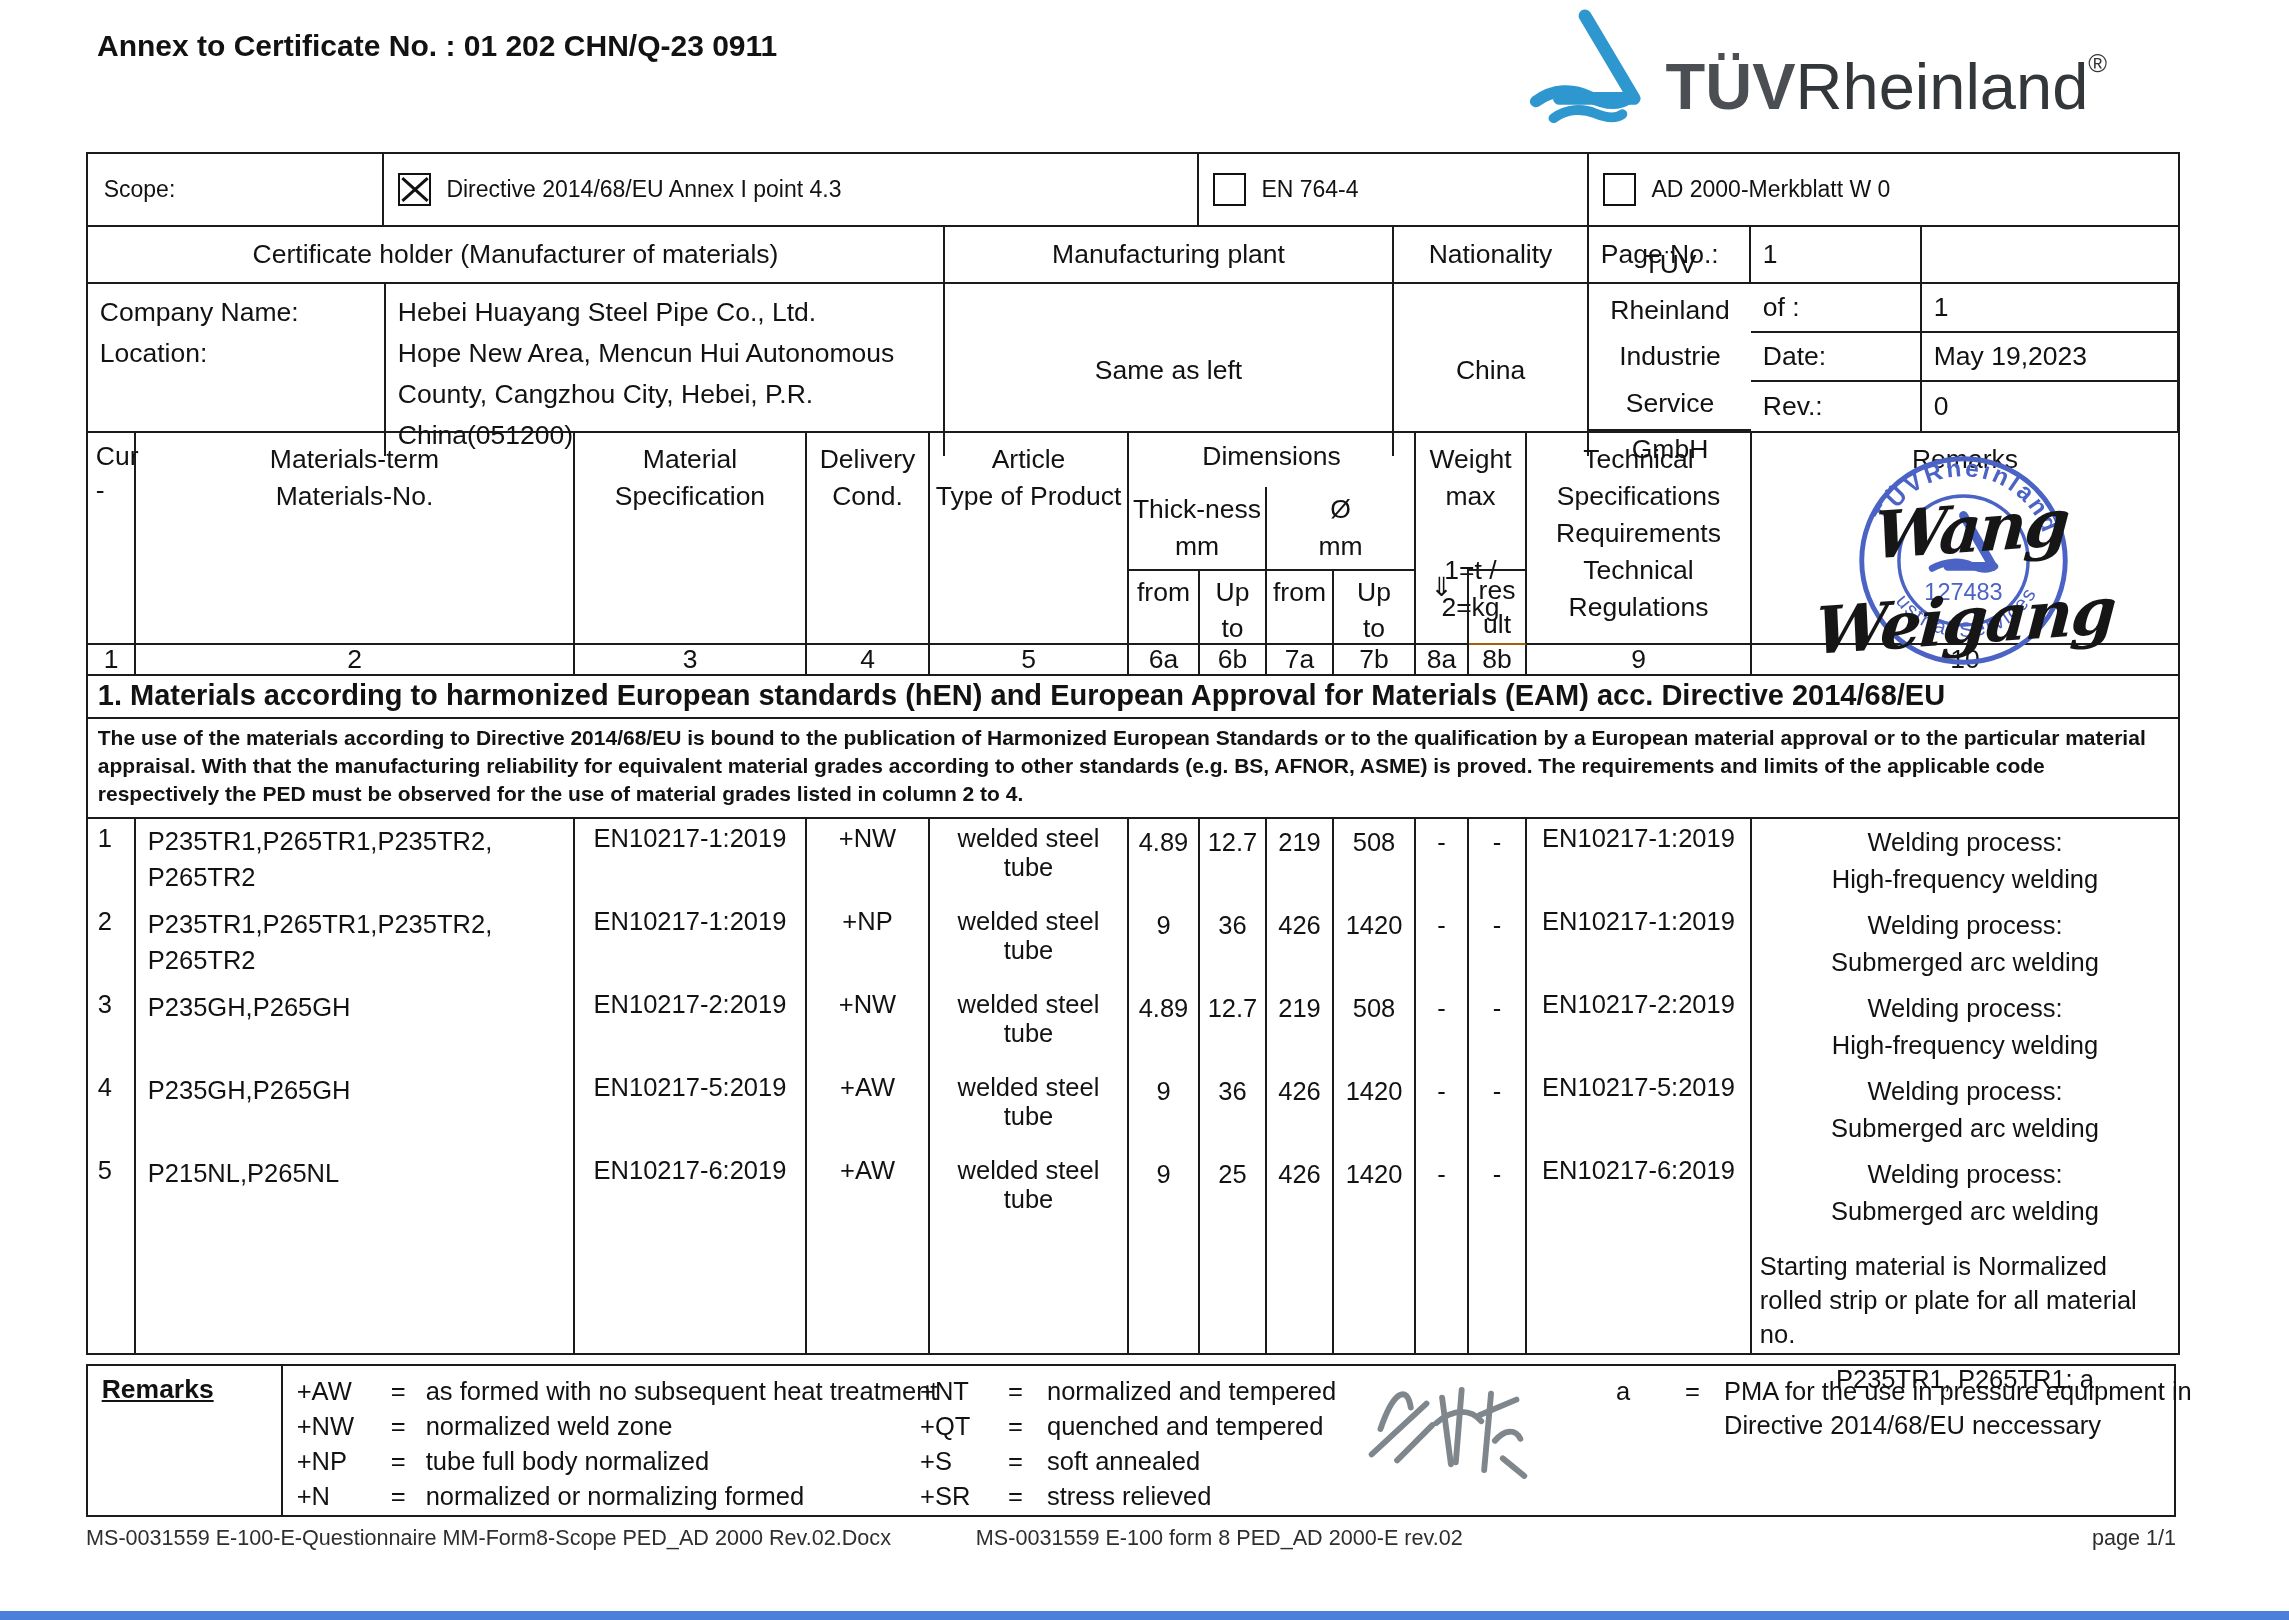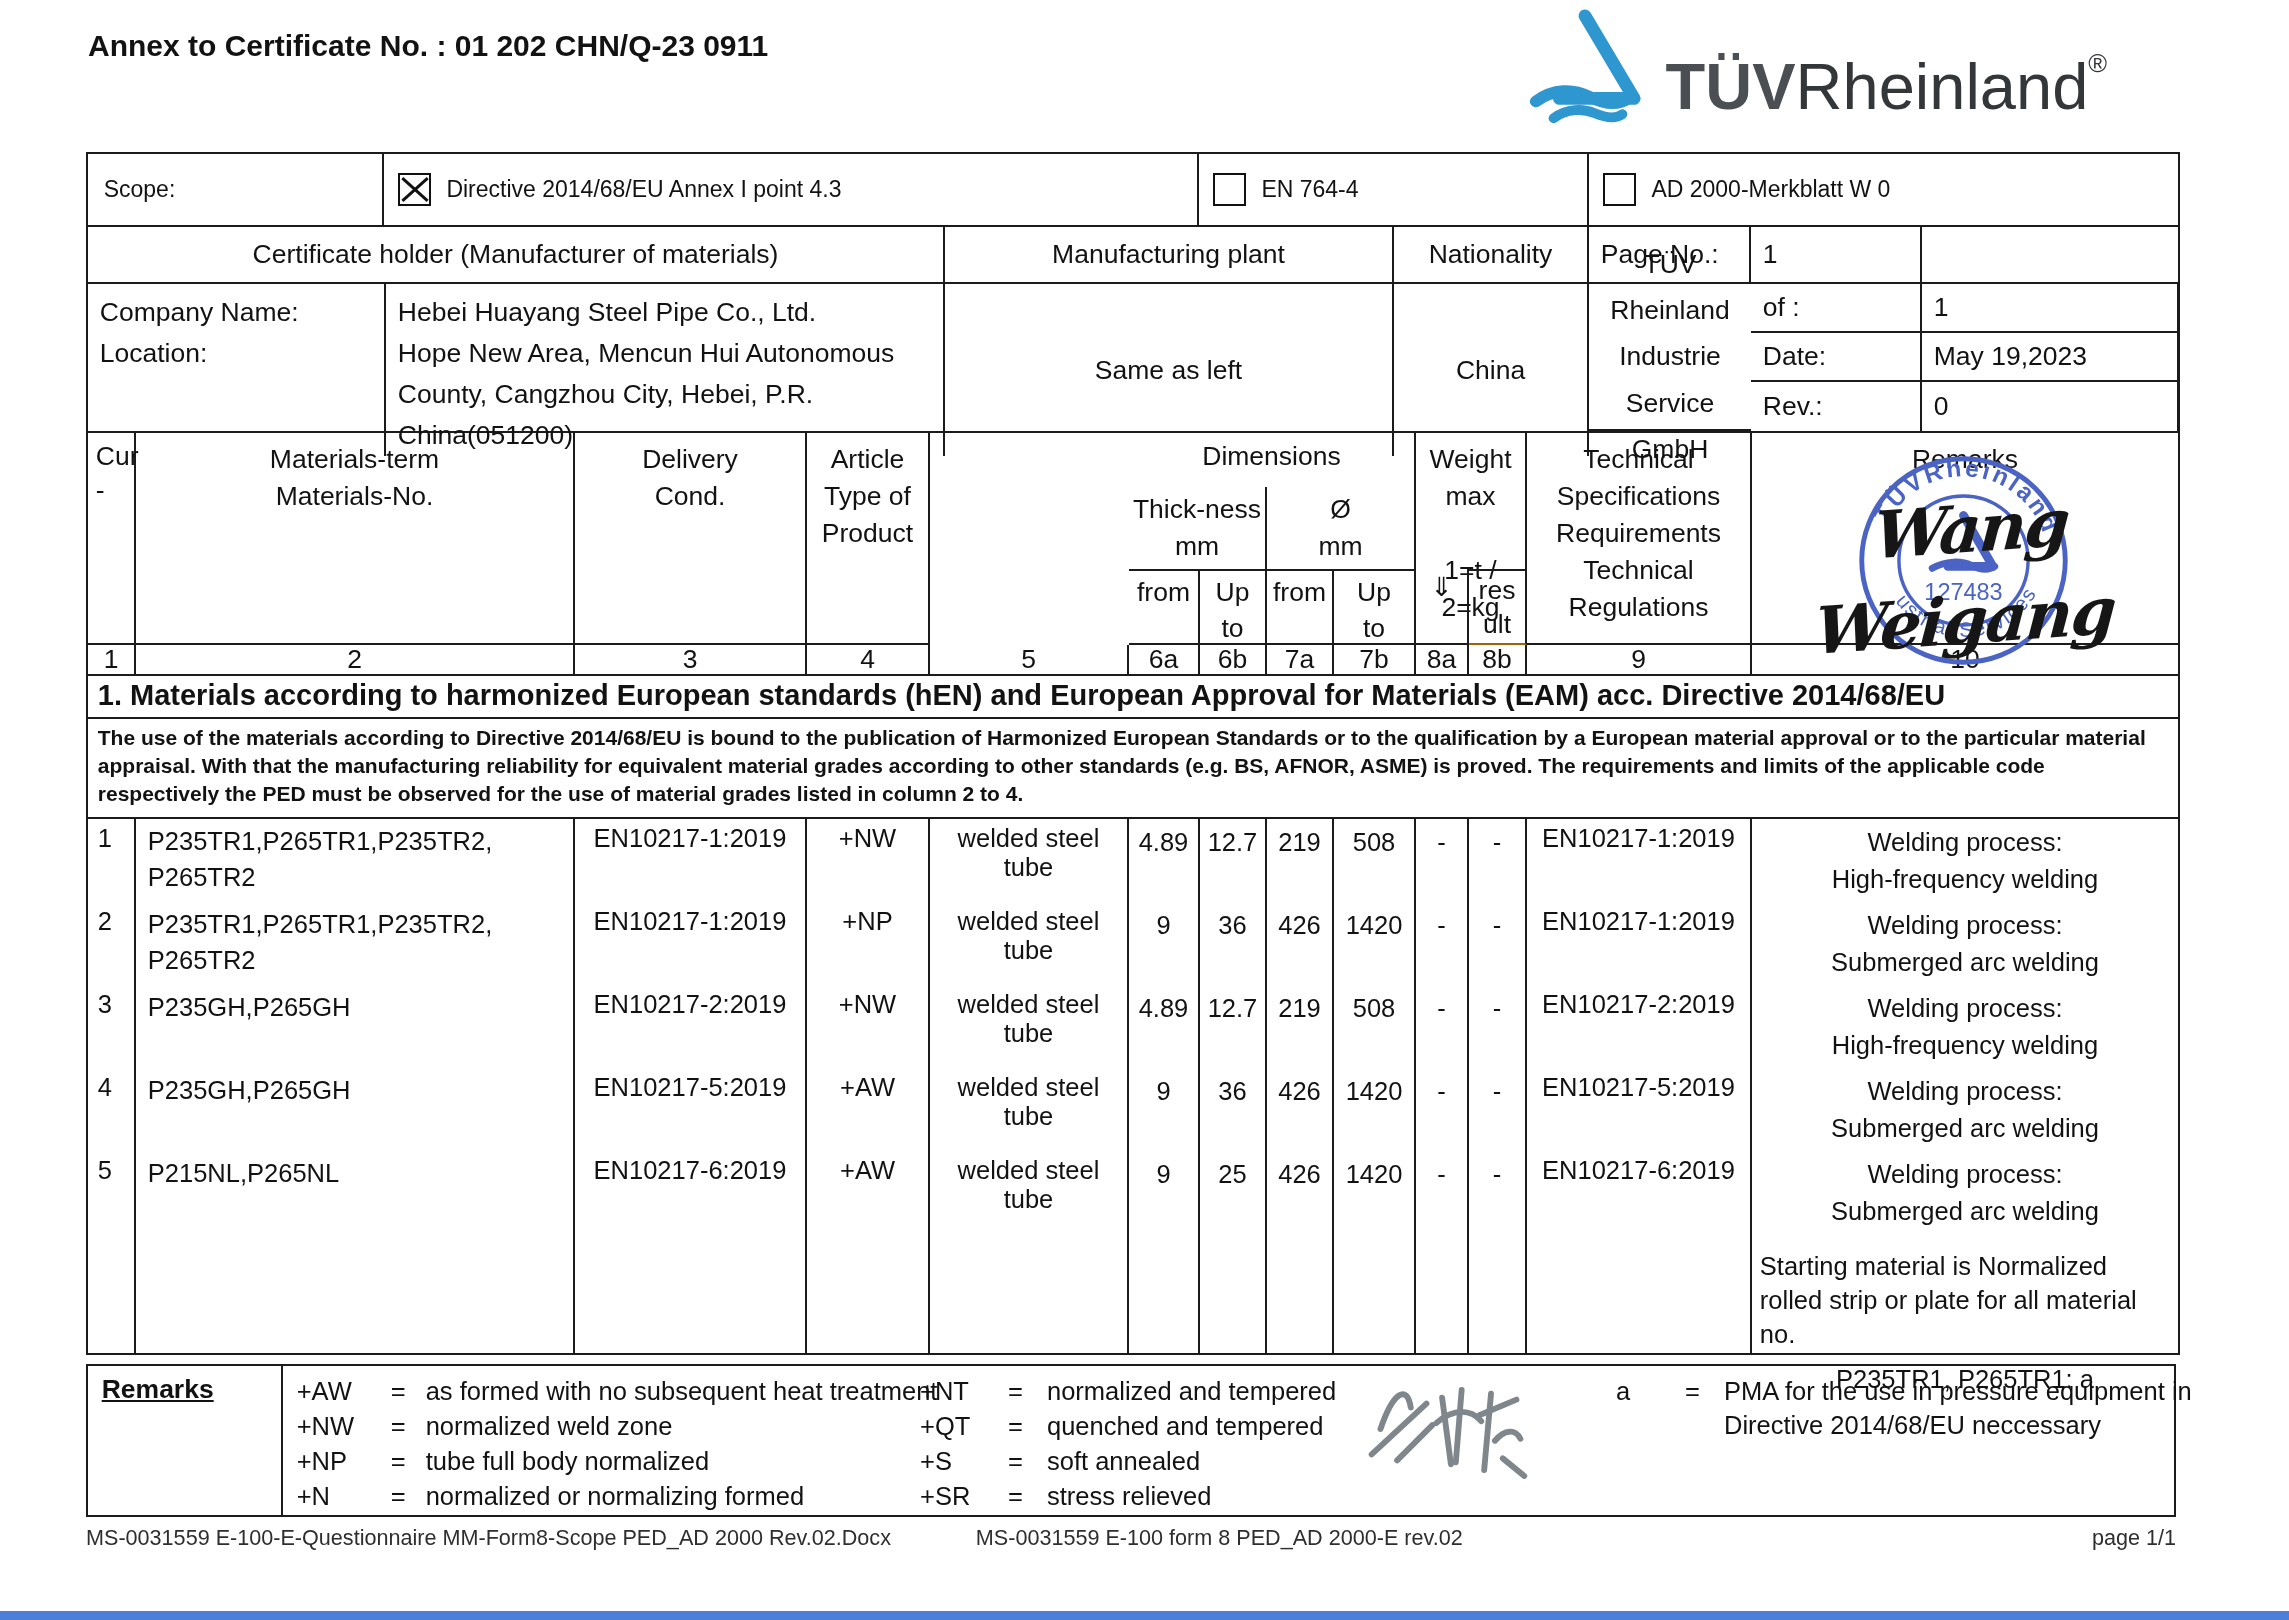--- a/index.html
+++ b/index.html
@@ -1,19 +1,19 @@
 <!DOCTYPE html>
 <html><head>
 <meta charset="utf-8">
 <style>
   html,body{margin:0;padding:0;background:#e8e8e8;}
   #page{position:relative;width:2290px;height:1620px;background:#ffffff;overflow:hidden;
         font-family:"Liberation Sans","DejaVu Sans",sans-serif;color:#121212;}
   
-  .annex-title{position:absolute;left:88px;top:29px;font-size:30px;font-weight:bold;letter-spacing:0;}
+  .annex-title{position:absolute;left:97px;top:29px;font-size:30px;font-weight:bold;letter-spacing:0;}
   .logo{position:absolute;left:1524px;top:5.9px;display:flex;align-items:center;}
   .logo svg{display:block;}
   .logo-text{font-size:65px;margin-left:21.6px;letter-spacing:0;line-height:1;margin-top:38px;}
   .logo-tuv{font-weight:bold;color:#4b4f53;}
   .logo-rhein{font-weight:400;color:#34373a;}
   .logo-reg{font-size:25.5px;vertical-align:37px;color:#34373a;}
   
   .doc-table{position:absolute;left:86px;top:152px;width:2090px;border:2.9px solid #1b1b1b;box-sizing:content-box;}
   .grid{display:grid;}
   .cell{box-sizing:border-box;border-right:2px solid #1b1b1b;position:relative;}
@@ -164,20 +164,22 @@
         <div class="cell noline">Rev.:</div>
         <div class="cell noline">0</div>
       </div>
     </div>
 
     <div class="grid mathead-grid">
       <div class="cell rows13 cur-cell ml">Cur
 -</div>
       <div class="cell rows13 hc ml">Materials-term
 Materials-No.</div>
+      <div class="cell rows13 hc ml">Material
+Specification</div>
       <div class="cell rows13 hc ml">Delivery
 Cond.</div>
       <div class="cell rows13 hc ml">Article
 Type of Product</div>
 
       <div class="cell dims-cell">Dimensions</div>
       <div class="cell thick-cell ml">Thick-ness
 mm</div>
       <div class="cell dia-cell ml">Ø
 mm</div>

